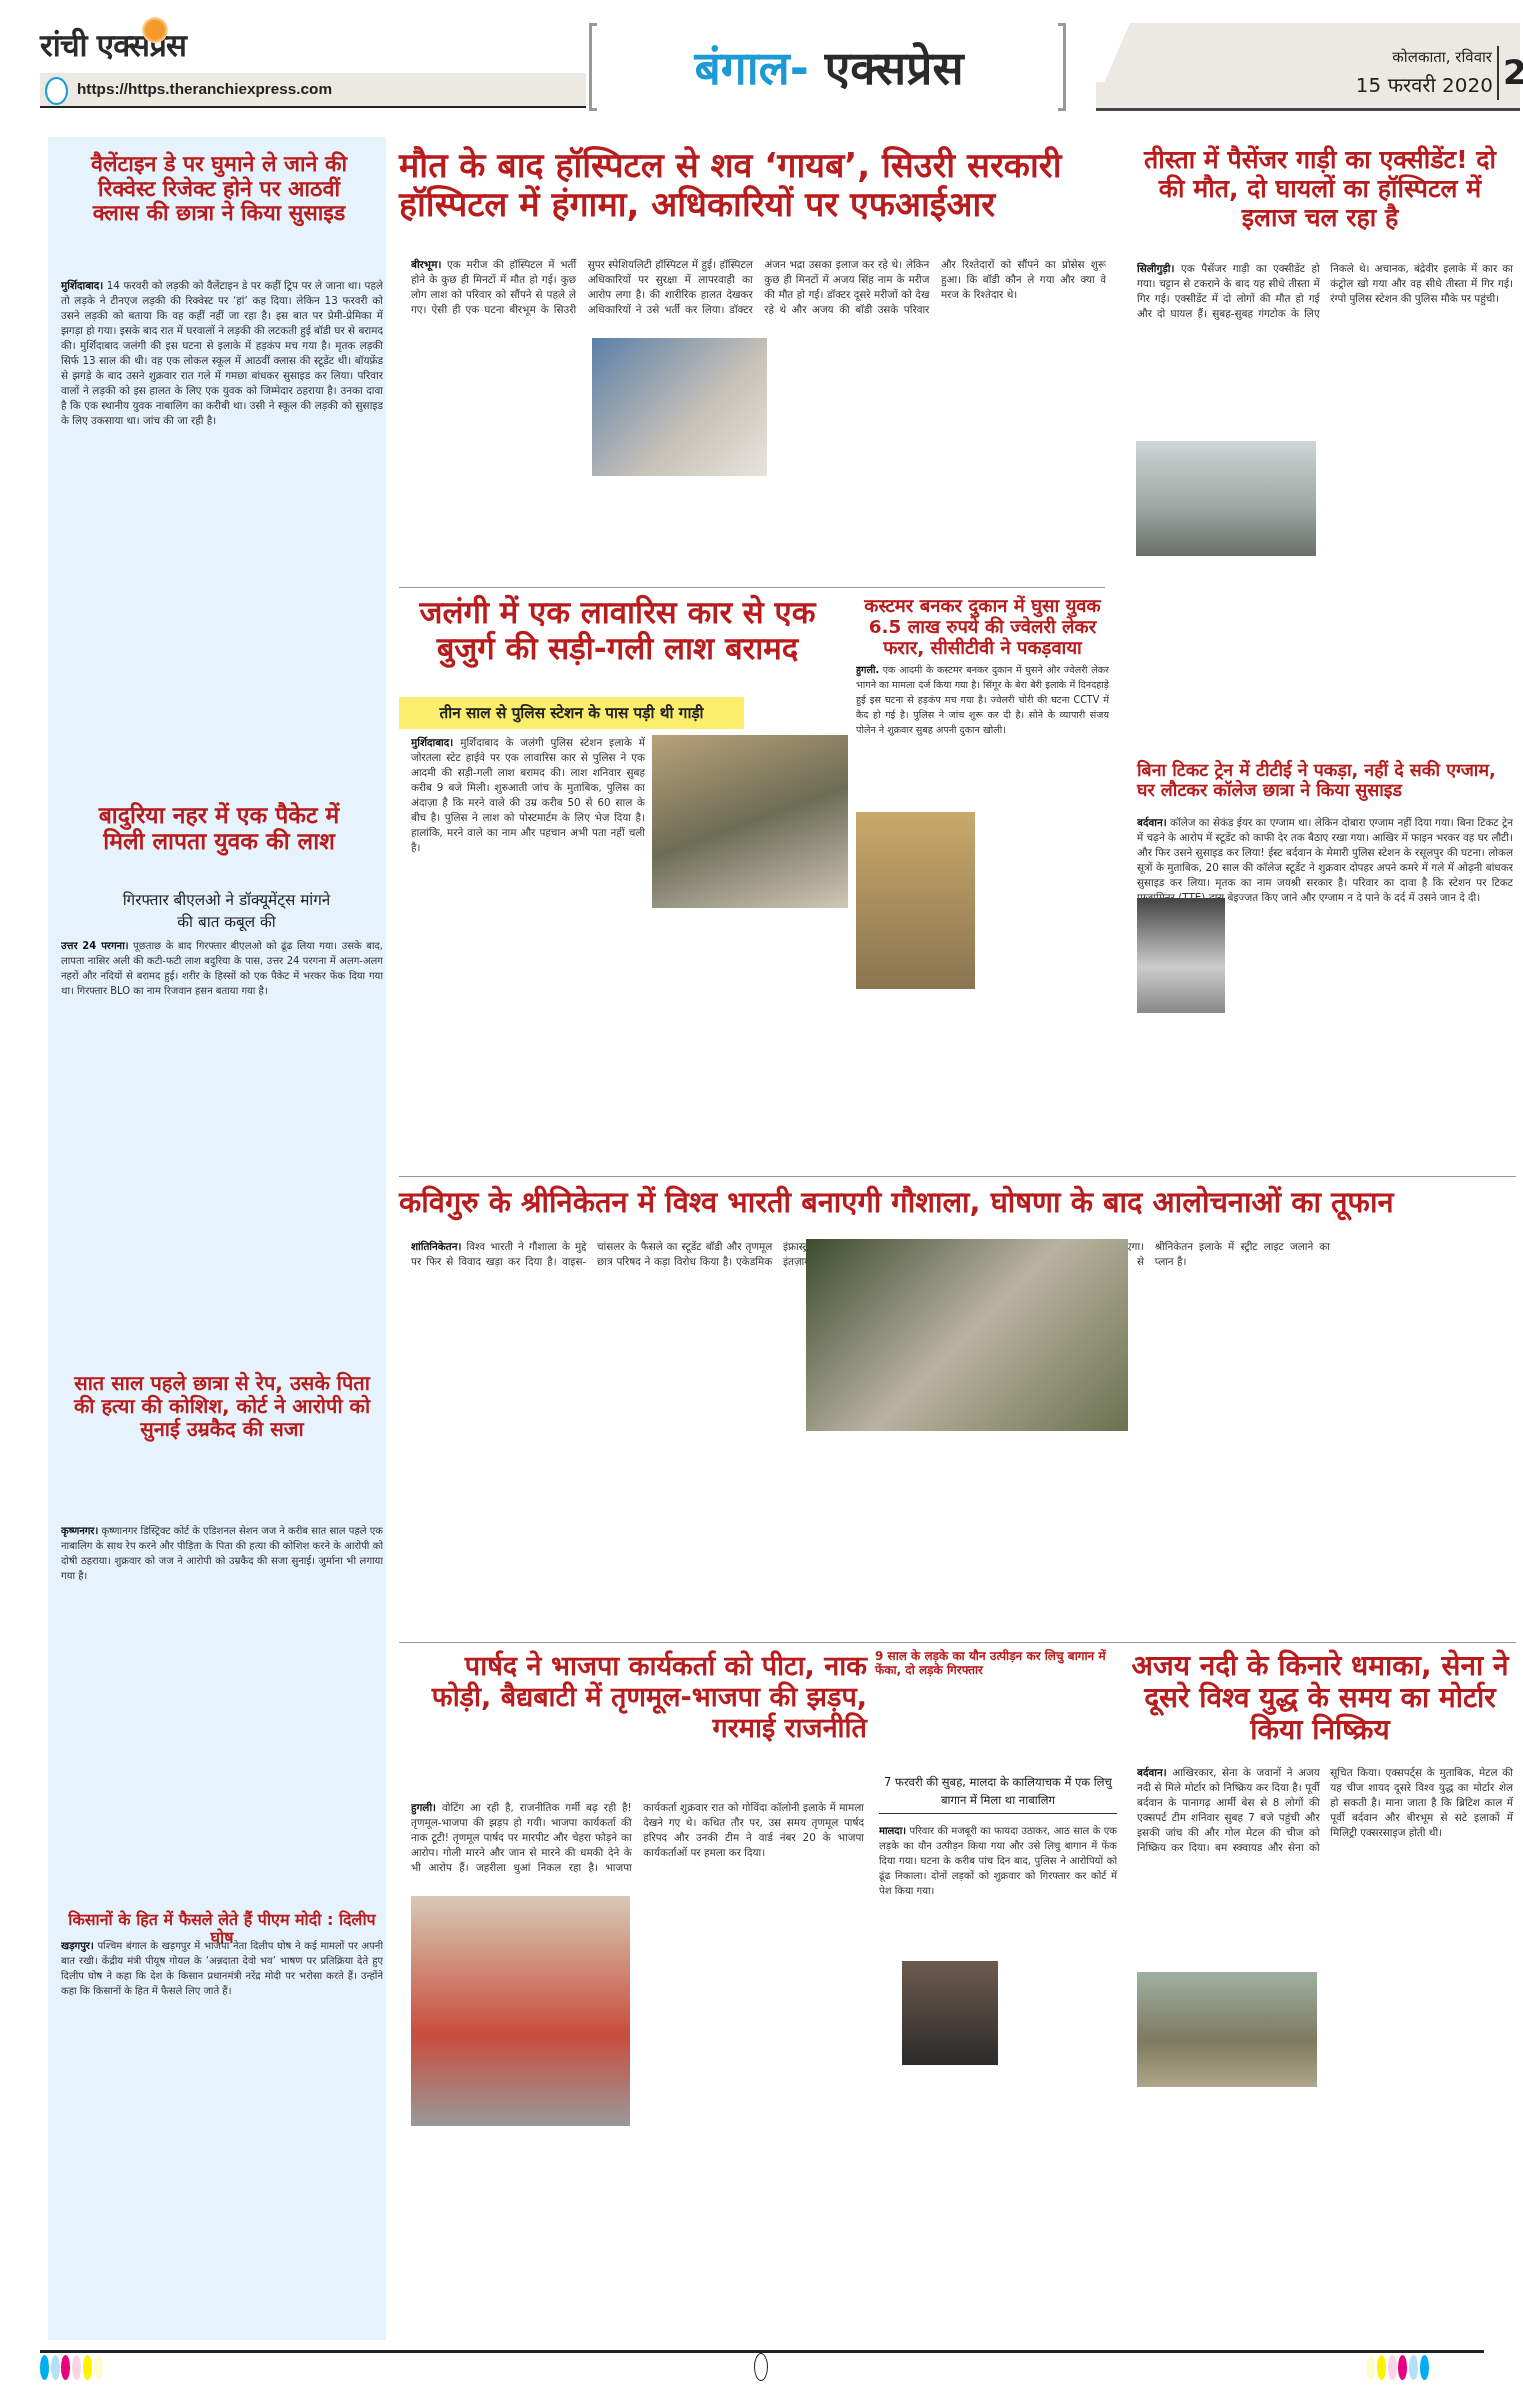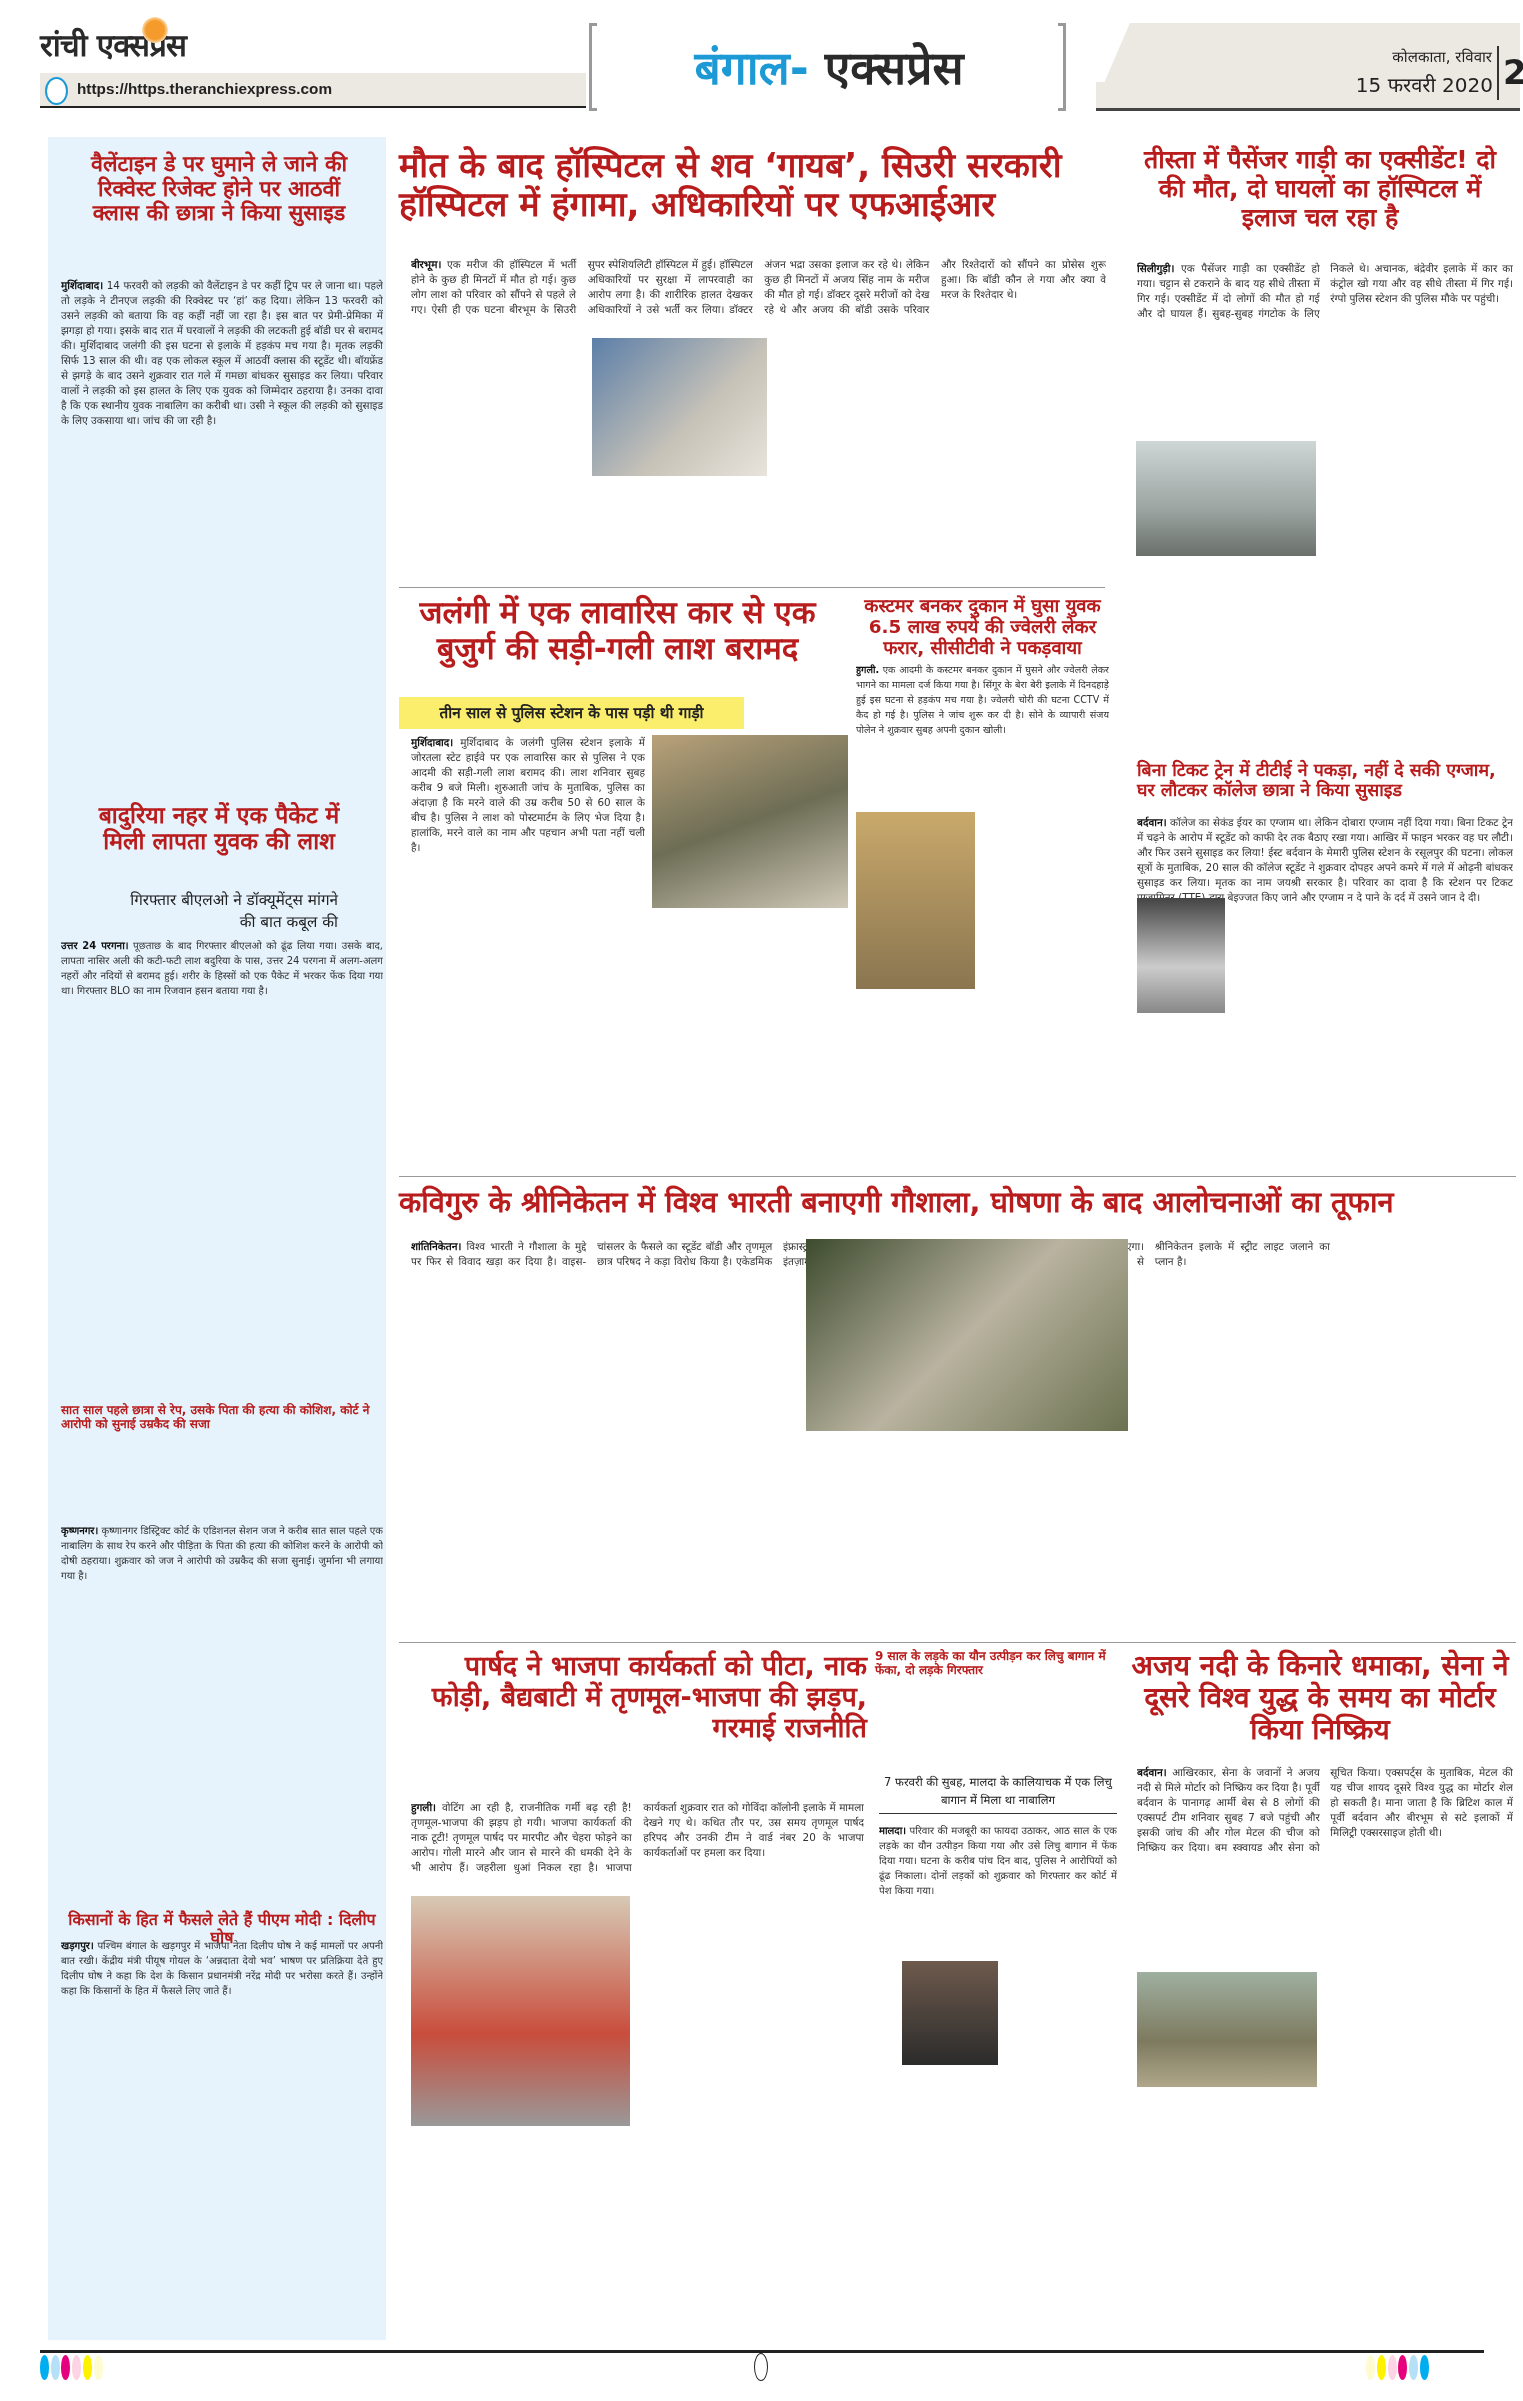--- a/index.html
+++ b/index.html
@@ -48,24 +48,24 @@
 <div class="abs hd-date">15 फरवरी 2020</div>
 <div class="abs hd-vbar"></div>
 <div class="abs hd-page">2</div>
 
 <div class="abs sidebar"></div>
 
 <div class="col hl" style="left:73px;top:152px;width:292px;font-size:21.5px;text-align:center">वैलेंटाइन डे पर घुमाने ले जाने की रिक्वेस्ट रिजेक्ट होने पर आठवीं क्लास की छात्रा ने किया सुसाइड</div>
 <div class="col body" style="left:61px;top:278px;width:322px;height:491px;overflow:hidden"><b>मुर्शिदाबाद।</b> <span>14 फरवरी को लड़की को वैलेंटाइन डे पर कहीं ट्रिप पर ले जाना था। पहले तो लड़के ने टीनएज लड़की की रिक्वेस्ट पर ‘हां’ कह दिया। लेकिन 13 फरवरी को उसने लड़की को बताया कि वह कहीं नहीं जा रहा है। इस बात पर प्रेमी-प्रेमिका में झगड़ा हो गया। इसके बाद रात में घरवालों ने लड़की की लटकती हुई बॉडी घर से बरामद की। मुर्शिदाबाद जलंगी की इस घटना से इलाके में हड़कंप मच गया है। मृतक लड़की सिर्फ 13 साल की थी। वह एक लोकल स्कूल में आठवीं क्लास की स्टूडेंट थी। बॉयफ्रेंड से झगड़े के बाद उसने शुक्रवार रात गले में गमछा बांधकर सुसाइड कर लिया। परिवार वालों ने लड़की को इस हालत के लिए एक युवक को जिम्मेदार ठहराया है। उनका दावा है कि एक स्थानीय युवक नाबालिग का करीबी था। उसी ने स्कूल की लड़की को सुसाइड के लिए उकसाया था। जांच की जा रही है।</span></div>
 
 <div class="col hl" style="left:77px;top:802px;width:284px;font-size:23px;text-align:center">बादुरिया नहर में एक पैकेट में मिली लापता युवक की लाश</div>
-<div class="col" style="left:115px;top:890px;width:223px;font-size:15.3px;text-align:right;line-height:21.5px">गिरफ्तार बीएलओ ने डॉक्यूमेंट्स मांगने की बात कबूल की</div>
+<div class="col" style="left:115px;top:890px;width:223px;font-size:15.3px;text-align:center;line-height:21.5px">गिरफ्तार बीएलओ ने डॉक्यूमेंट्स मांगने की बात कबूल की</div>
 <div class="col body" style="left:61px;top:938px;width:322px;height:507px;overflow:hidden;font-size:10px"><b>उत्तर 24 परगना।</b> <span>पूछताछ के बाद गिरफ्तार बीएलओ को ढूंढ लिया गया। उसके बाद, लापता नासिर अली की कटी-फटी लाश बदुरिया के पास, उत्तर 24 परगना में अलग-अलग नहरों और नदियों से बरामद हुई। शरीर के हिस्सों को एक पैकेट में भरकर फेंक दिया गया था। गिरफ्तार BLO का नाम रिजवान हसन बताया गया है।</span></div>
 
-<div class="col hl" style="left:61px;top:1404px;width:322px;font-size:12px;text-align:left">सात साल पहले छात्रा से रेप, उसके पिता की हत्या की कोशिश, कोर्ट ने आरोपी को सुनाई उम्रकैद की सजा</div>
+<div class="col hl" style="left:61px;top:1372px;width:322px;font-size:20px;text-align:center">सात साल पहले छात्रा से रेप, उसके पिता की हत्या की कोशिश, कोर्ट ने आरोपी को सुनाई उम्रकैद की सजा</div>
 <div class="col body" style="left:61px;top:1523px;width:322px;height:384px;overflow:hidden;font-size:10px"><b>कृष्णनगर।</b> <span>कृष्णानगर डिस्ट्रिक्ट कोर्ट के एडिशनल सेशन जज ने करीब सात साल पहले एक नाबालिग के साथ रेप करने और पीड़िता के पिता की हत्या की कोशिश करने के आरोपी को दोषी ठहराया। शुक्रवार को जज ने आरोपी को उम्रकैद की सजा सुनाई। जुर्माना भी लगाया गया है।</span></div>
 
 <div class="col hl" style="left:61px;top:1911px;width:322px;font-size:16px;text-align:center">किसानों के हित में फैसले लेते हैं पीएम मोदी : दिलीप घोष</div>
 <div class="col body" style="left:61px;top:1938px;width:322px;height:399px;overflow:hidden;font-size:10px"><b>खड़गपुर।</b> <span>पश्चिम बंगाल के खड़गपुर में भाजपा नेता दिलीप घोष ने कई मामलों पर अपनी बात रखी। केंद्रीय मंत्री पीयूष गोयल के ‘अन्नदाता देवो भव’ भाषण पर प्रतिक्रिया देते हुए दिलीप घोष ने कहा कि देश के किसान प्रधानमंत्री नरेंद्र मोदी पर भरोसा करते हैं। उन्होंने कहा कि किसानों के हित में फैसले लिए जाते हैं।</span></div>
 
 <div class="col hl" style="left:399px;top:146px;width:706px;font-size:34px">मौत के बाद हॉस्पिटल से शव ‘गायब’, सिउरी सरकारी हॉस्पिटल में हंगामा, अधिकारियों पर एफआईआर</div>
 <div class="col body" style="left:411px;top:257px;width:695px;height:322px;overflow:hidden;column-count:4;column-gap:11.5px"><b>बीरभूम।</b> <span>एक मरीज की हॉस्पिटल में भर्ती होने के कुछ ही मिनटों में मौत हो गई। कुछ लोग लाश को परिवार को सौंपने से पहले ले गए। ऐसी ही एक घटना बीरभूम के सिउरी सुपर स्पेशियलिटी हॉस्पिटल में हुई। हॉस्पिटल अधिकारियों पर सुरक्षा में लापरवाही का आरोप लगा है। की शारीरिक हालत देखकर अधिकारियों ने उसे भर्ती कर लिया। डॉक्टर अंजन भद्रा उसका इलाज कर रहे थे। लेकिन कुछ ही मिनटों में अजय सिंह नाम के मरीज की मौत हो गई। डॉक्टर दूसरे मरीजों को देख रहे थे और अजय की बॉडी उसके परिवार और रिश्तेदारों को सौंपने का प्रोसेस शुरू हुआ। कि बॉडी कौन ले गया और क्या वे मरज के रिश्तेदार थे।</span></div>
 <div class="photo" style="left:592px;top:338px;width:175px;height:138px;background:linear-gradient(135deg,#5c7fa8,#c8c3b8 60%,#e8e4dc)"></div>
 
 <div class="col hl" style="left:1128px;top:146px;width:384px;font-size:25px;text-align:center">तीस्ता में पैसेंजर गाड़ी का एक्सीडेंट! दो की मौत, दो घायलों का हॉस्पिटल में इलाज चल रहा है</div>

